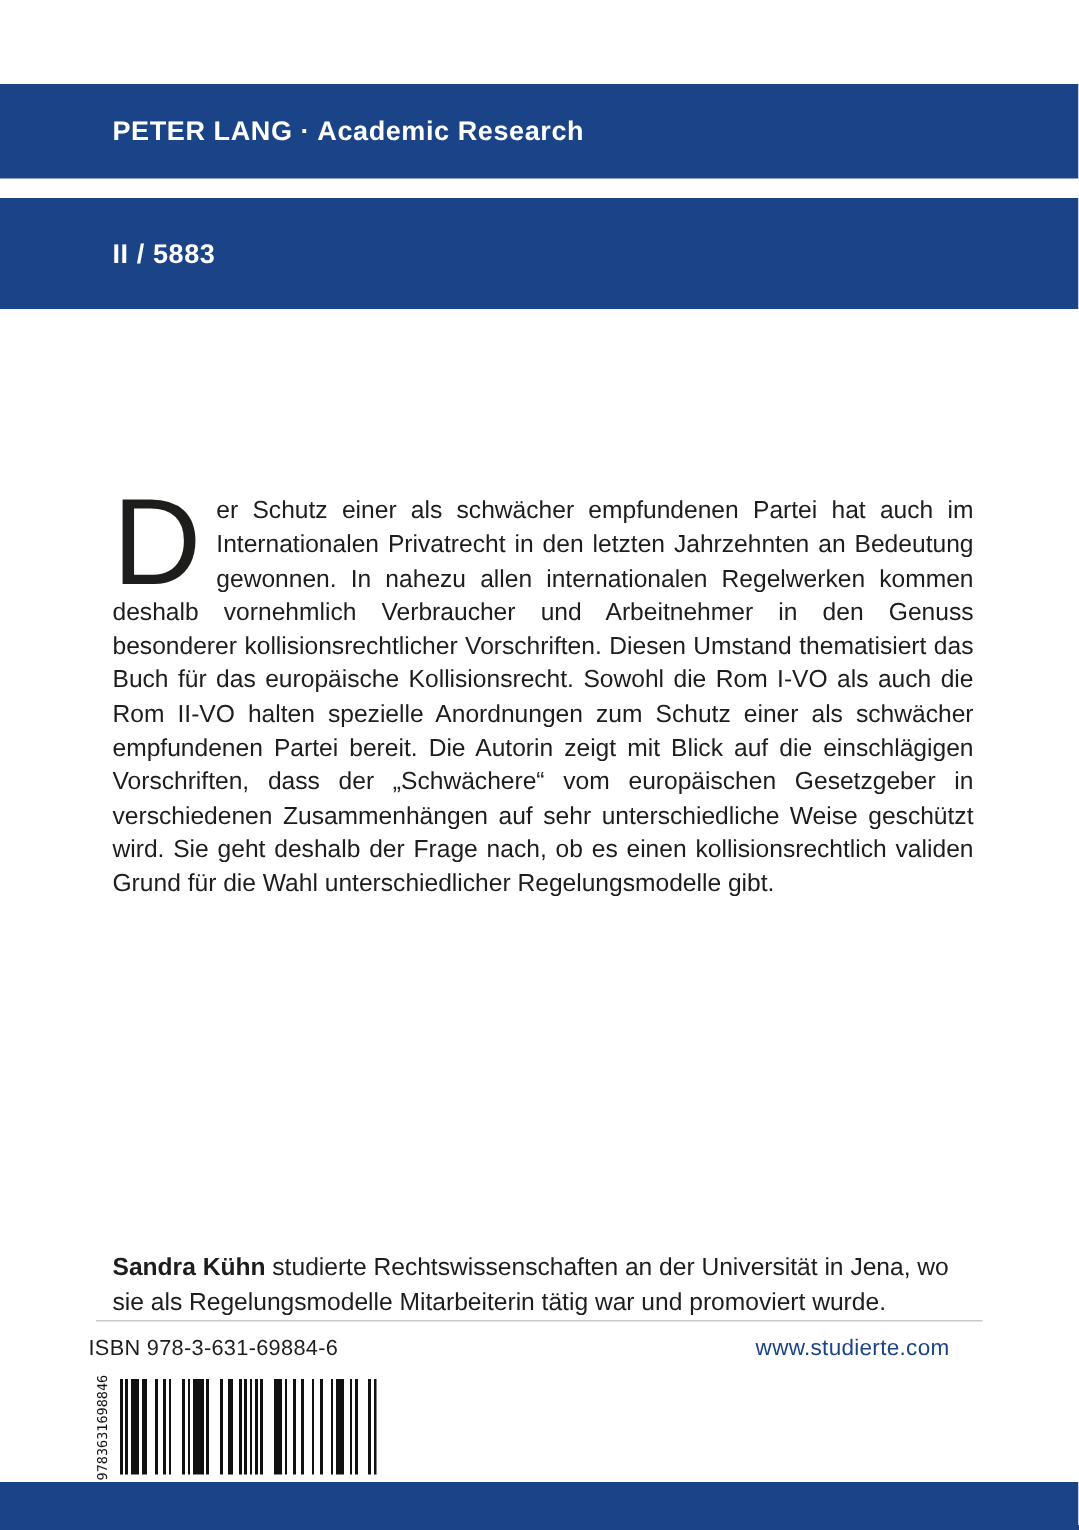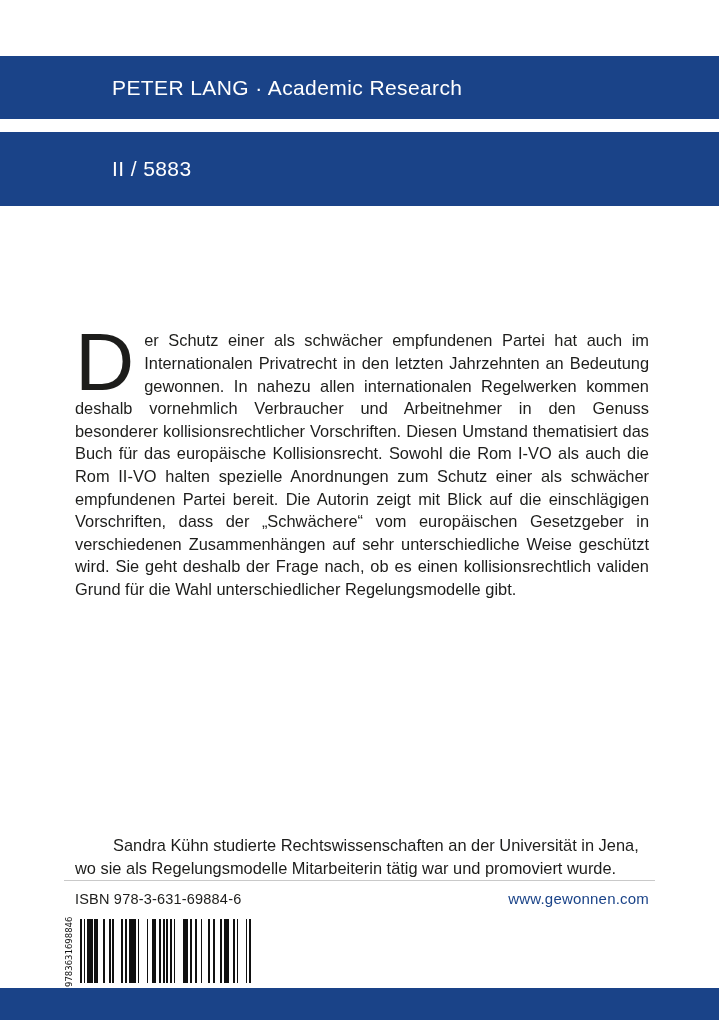--- a/index.html
+++ b/index.html
@@ -7,39 +7,39 @@
     width:719px;height:1020px;position:relative;background:#ffffff;
     font-family:"Liberation Sans",sans-serif;overflow:hidden;
   }
   :root{--brand-blue:#1a4388;--ink:#1d1d1b;}
   .band{
     position:absolute;left:0;width:719px;background:var(--brand-blue);
     color:#ffffff;display:flex;align-items:center;
   }
   .band-brand{top:56px;height:63px;}
   .band-series{top:132px;height:74px;text-align:right;}
-  .band-text{margin-left:112px;font-size:21px;letter-spacing:0.4px;font-weight:400;}
+  .band-text{margin-left:75px;font-size:18px;letter-spacing:0.4px;font-weight:700;}
   .blurb{
     position:absolute;top:313px;left:75px;width:574px;
     font-size:16.4px;line-height:22.6px;text-align:justify;color:var(--ink);
   }
   .dropcap{
     float:left;font-size:82px;line-height:60px;padding:3px 10px 0 0;
     color:var(--ink);font-weight:400;
   }
   .bio{
     position:absolute;top:818px;left:75px;width:574px;
     font-size:16.4px;line-height:22.6px;color:var(--ink);
   }
-  .bio b{font-weight:400;margin-left:38px;}
+  .bio b{font-weight:700;}
   .rule{
     position:absolute;top:880px;left:64px;width:591px;height:1px;background:#c9c9c9;
   }
   .footer-row{
-    position:absolute;top:890px;left:75px;width:574px;
+    position:absolute;top:890px;left:59px;width:574px;
     display:flex;justify-content:space-between;align-items:flex-end;
   }
   .isbn{font-size:14.5px;color:var(--ink);letter-spacing:0.2px;}
   .website{font-size:15px;color:var(--brand-blue);letter-spacing:0.2px;}
   .barcode{
     position:absolute;top:917px;left:64px;width:196px;height:71px;background:#ffffff;
   }
   .bc-bars{position:absolute;left:16px;top:2px;}
   .bc-num{
     position:absolute;left:13px;bottom:1px;width:69px;height:13px;
@@ -61,21 +61,21 @@
 </div>
 
 <p class="blurb"><span class="dropcap">D</span><span>er Schutz einer als schwächer empfundenen Partei hat auch im Internationalen Privatrecht in den letzten Jahrzehnten an Bedeutung gewonnen. In nahezu allen internationalen Regelwerken kommen deshalb vornehmlich Verbraucher und Arbeitnehmer in den Genuss besonderer kollisionsrechtlicher Vorschriften. Diesen Umstand thematisiert das Buch für das europäische Kollisionsrecht. Sowohl die Rom I-VO als auch die Rom II-VO halten spezielle Anordnungen zum Schutz einer als schwächer empfundenen Partei bereit. Die Autorin zeigt mit Blick auf die einschlägigen Vorschriften, dass der „Schwächere“ vom europäischen Gesetzgeber in verschiedenen Zusammenhängen auf sehr unterschiedliche Weise geschützt wird. Sie geht deshalb der Frage nach, ob es einen kollisionsrechtlich validen Grund für die Wahl unterschiedlicher Regelungsmodelle gibt.</span></p>
 
 <p class="bio"><b>Sandra Kühn</b><span> studierte Rechtswissenschaften an der Universität in Jena, wo sie als Regelungsmodelle Mitarbeiterin tätig war und promoviert wurde.</span></p>
 
 <div class="rule"></div>
 
 <div class="footer-row">
   <span class="isbn">ISBN 978-3-631-69884-6</span>
-  <span class="website">www.gewonnen.com</span>
+  <span class="website">www.studierte.com</span>
 </div>
 
 <div class="barcode">
   <div class="bc-num">9783631698846</div>
   <div class="bc-bars" id="barcode-bars"><svg width="171" height="64" shape-rendering="crispEdges" fill="#111111">
         <rect x="0.00" y="0" width="1.80" height="64"></rect>
         <rect x="3.60" y="0" width="1.80" height="64"></rect>
         <rect x="7.20" y="0" width="5.40" height="64"></rect>
         <rect x="14.40" y="0" width="3.60" height="64"></rect>
         <rect x="23.40" y="0" width="1.80" height="64"></rect>

